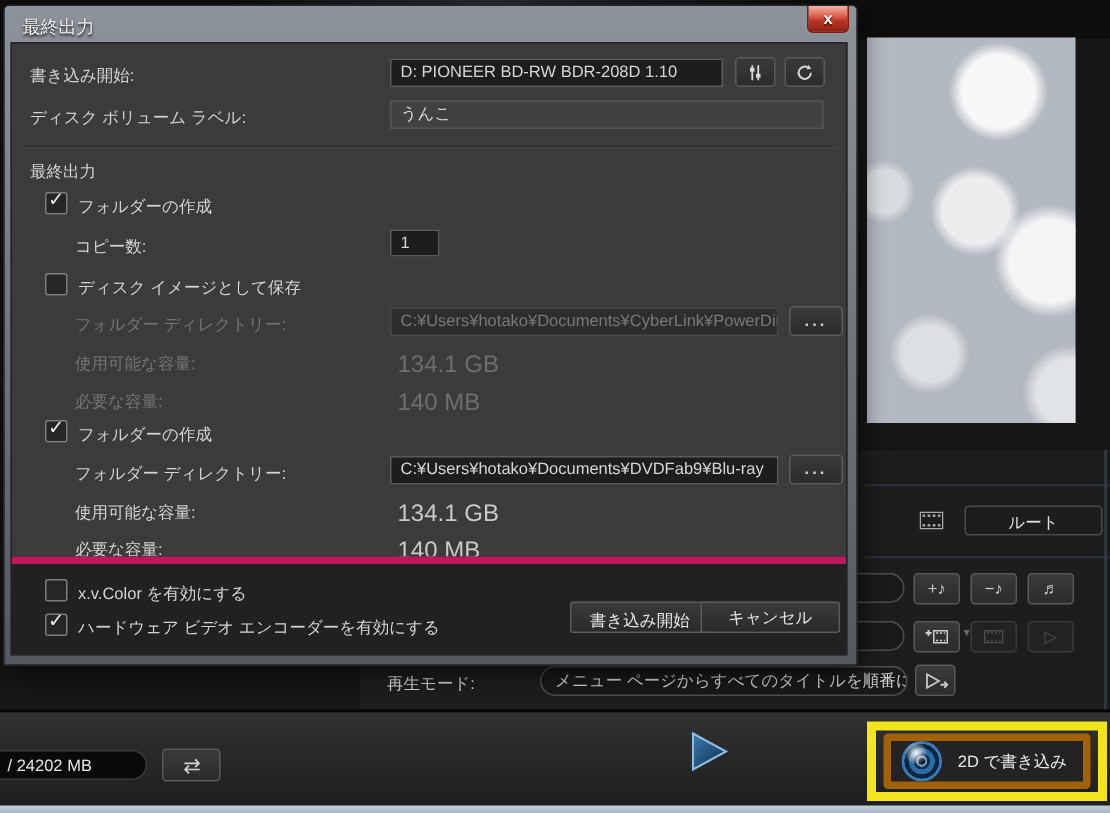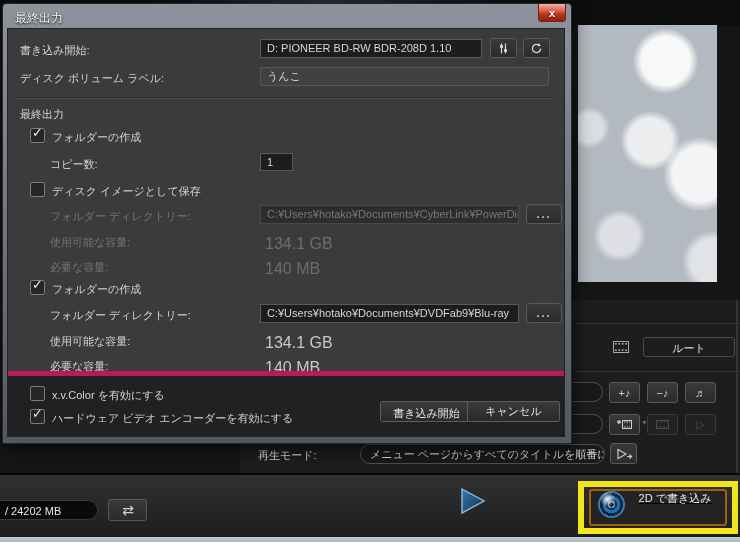--- a/index.html
+++ b/index.html
@@ -38,22 +38,22 @@
 
   .bottom-div{left:0;top:473px;width:740px;height:2px;background:#050505;}
   .bottom-bar{left:0;top:475px;width:740px;height:62px;background:linear-gradient(#313131,#1e1e1e);}
   .pill{left:-16px;top:500px;width:114px;height:20px;background:#0a0a0a;border:1px solid #3a3a3a;border-radius:11px;
         color:#e6e6e6;font-size:11px;line-height:20px;padding-left:20px;box-sizing:border-box;white-space:nowrap;}
   .swap-btn{left:108px;top:499px;width:39px;height:22px;font-size:14px;letter-spacing:-1px;}
   .preview-btn{left:447px;top:500px;width:123px;height:23px;background:#2c2c2c;border:1px solid #3e3e3e;border-radius:3px;
                color:#e2e2e2;font-size:11px;display:flex;align-items:center;justify-content:center;box-sizing:border-box;margin-top:44px;}
   .play-tri{left:459px;top:486px;}
   .hl-box{left:578px;top:481px;width:160px;height:53px;border:6px solid #f2e51e;box-sizing:border-box;background:transparent;}
-  .burn2d-btn{left:589px;top:489px;width:138px;height:37px;background:#232323;border:2px solid #a16207;border-radius:3px;
-              box-sizing:border-box;display:flex;text-decoration:underline;}
+  .burn2d-btn{left:589px;top:489px;width:138px;height:37px;background:#232323;border:5px solid #a16207;border-radius:3px;
+              box-sizing:border-box;display:flex;align-items:center;}
   .disc{width:27px;height:27px;margin-left:7px;border-radius:50%;
     background:
       radial-gradient(circle at 36% 30%, rgba(255,255,255,.95), rgba(255,255,255,0) 30%),
       radial-gradient(circle, #0a1420 0 11%, #6b93b4 12% 19%, #102c47 20% 28%, #2a6ca8 29% 45%, #0d2740 46% 60%, #3a7ab8 61% 75%, #0a1f36 76% 88%, #15406b 89% 100%);}
   .burn2d-label{flex:1;text-align:center;color:#eaeaea;font-size:11px;white-space:nowrap;}
   .bottom-light{left:0;top:537px;width:740px;height:5px;background:linear-gradient(#c3ced7,#a9b6c1);}
 
   
   .dialog{left:2px;top:3px;width:568px;height:439px;background:linear-gradient(#8d939a,#53585e);
           border:1px solid #24272b;border-radius:4px 4px 2px 2px;box-shadow:0 4px 18px rgba(0,0,0,.75);z-index:20;}

